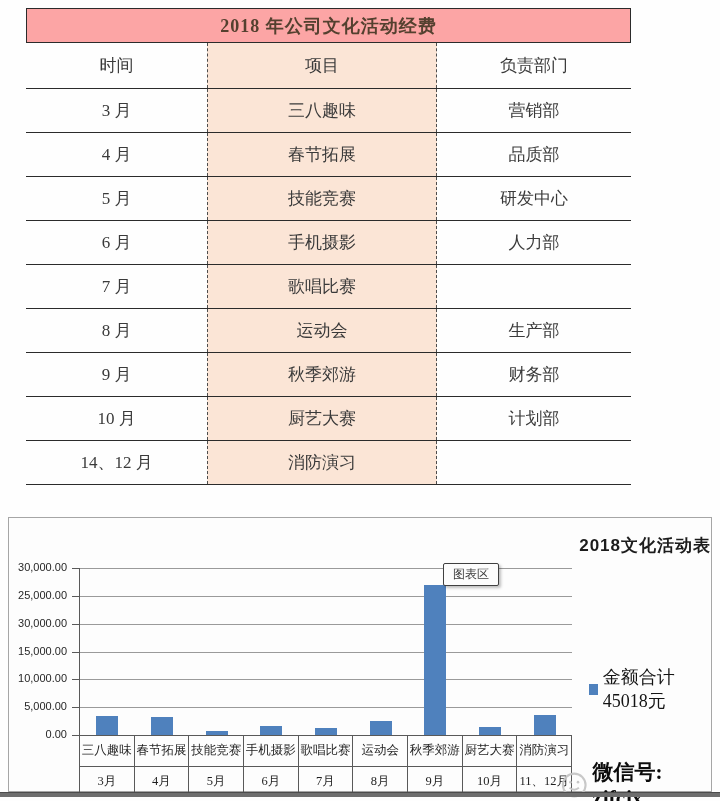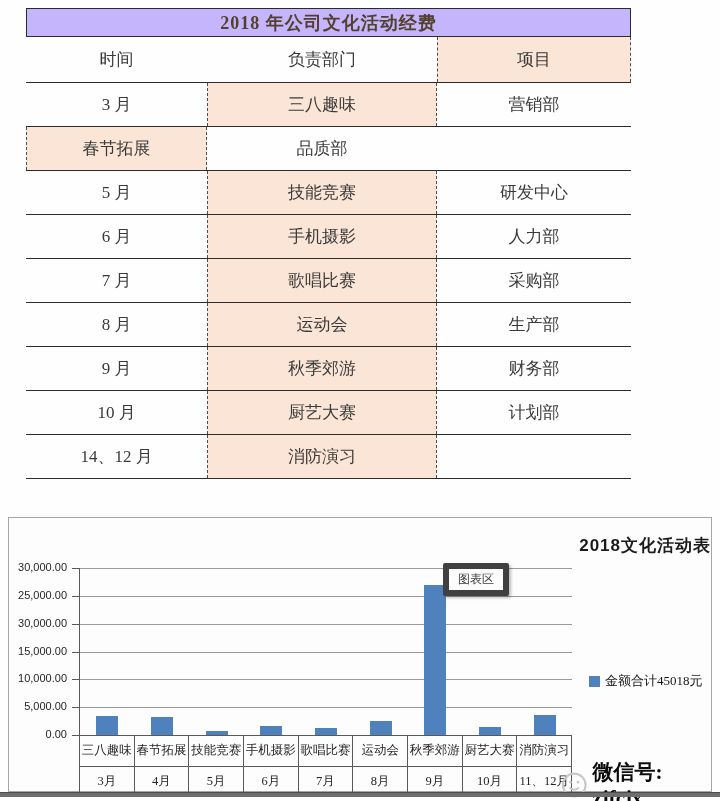--- a/index.html
+++ b/index.html
@@ -1,21 +1,21 @@
 <!DOCTYPE html>
 <html><head>
 <meta charset="utf-8">
 <style>
   html,body{margin:0;padding:0;background:#ffffff;}
   .canvas{position:relative;width:720px;height:801px;background:#fefefe;overflow:hidden;
           font-family:"Liberation Serif","DejaVu Serif",serif;color:#333;}
 
   
   .doc-table{position:absolute;left:26px;top:8px;width:605px;}
-  .table-title{box-sizing:border-box;height:29px;background:#c4b5fd;border:1.5px solid #2b2b2b;
+  .table-title{box-sizing:border-box;height:35px;background:#fca5a5;border:1.5px solid #2b2b2b;
                display:flex;align-items:center;justify-content:center;
                font-size:18px;font-weight:600;color:#54402f;letter-spacing:1px;}
   .tg-row{display:grid;grid-template-columns:181px 230px 194px;height:43px;
           border-bottom:1.5px solid #2b2b2b;}
   .tg-row.header{height:45px;}
   .tg-cell{display:flex;align-items:center;justify-content:center;
            font-size:17px;color:#3a3a3a;}
   .tg-cell.c1{background:#fbe5d6;border-left:1px dashed #4d4d4d;border-right:1px dashed #4d4d4d;}
 
   
@@ -32,67 +32,67 @@
           font-family:"Liberation Sans","DejaVu Sans",sans-serif;
           font-size:11px;color:#262626;}
   .bar{position:absolute;bottom:0;width:22px;background:#4f81bd;}
   .cat-grid{position:absolute;left:70px;top:217px;width:492px;
             display:grid;grid-template-columns:repeat(9,1fr);grid-template-rows:32px 28px;
             border-left:1px solid #595959;box-sizing:content-box;}
   .cat-cell{display:flex;align-items:center;justify-content:center;
             border-right:1px solid #595959;font-size:12.5px;color:#1f1f1f;
             white-space:nowrap;overflow:hidden;}
   .cat-cell.lvl1{border-bottom:1px solid #595959;}
-  .legend{position:absolute;left:580px;top:154px;display:flex;align-items:center;gap:5px;
-          font-size:13px;color:#141414;}
+  .legend{position:absolute;left:580px;top:147px;display:flex;align-items:center;gap:5px;
+          font-size:18px;color:#141414;}
   .legend-swatch{width:11px;height:11px;display:inline-block;}
   .tooltip{position:absolute;left:434px;top:45px;padding:2px 9px;background:#fcfcfc;
-           border:6px solid #404040;border-radius:2px;box-shadow:2px 2px 3px rgba(0,0,0,.25);
+           border:1px solid #404040;border-radius:2px;box-shadow:2px 2px 3px rgba(0,0,0,.25);
            font-size:12px;color:#3c3c3c;}
   .watermark{position:absolute;left:552px;top:240px;display:flex;align-items:center;gap:5px;
              color:#000000;font-weight:600;font-size:21px;opacity:.95;}
   .bottom-bar{position:absolute;left:0;top:792px;width:720px;height:5px;
               background:#6e6e6e;border-top:1px solid #4c4c4c;box-sizing:border-box;}
 </style>
 </head>
 <body>
 
 <div class="canvas">
 
   <div class="doc-table">
     <div class="table-title">2018 年公司文化活动经费</div>
     <div id="table-grid">
         <div class="tg-row header">
           <div class="tg-cell c0">时间</div>
+          <div class="tg-cell c1">项目</div>
           <div class="tg-cell c2">负责部门</div>
-          <div class="tg-cell c1">项目</div>
         </div>
         <div class="tg-row">
           <div class="tg-cell c0">3 月</div>
           <div class="tg-cell c1">三八趣味</div>
           <div class="tg-cell c2">营销部</div>
         </div>
         <div class="tg-row">
+          <div class="tg-cell c0">4 月</div>
           <div class="tg-cell c1">春节拓展</div>
           <div class="tg-cell c2">品质部</div>
         </div>
         <div class="tg-row">
           <div class="tg-cell c0">5 月</div>
           <div class="tg-cell c1">技能竞赛</div>
           <div class="tg-cell c2">研发中心</div>
         </div>
         <div class="tg-row">
           <div class="tg-cell c0">6 月</div>
           <div class="tg-cell c1">手机摄影</div>
           <div class="tg-cell c2">人力部</div>
         </div>
         <div class="tg-row">
           <div class="tg-cell c0">7 月</div>
           <div class="tg-cell c1">歌唱比赛</div>
-          <div class="tg-cell c2">采购部</div>
         </div>
         <div class="tg-row">
           <div class="tg-cell c0">8 月</div>
           <div class="tg-cell c1">运动会</div>
           <div class="tg-cell c2">生产部</div>
         </div>
         <div class="tg-row">
           <div class="tg-cell c0">9 月</div>
           <div class="tg-cell c1">秋季郊游</div>
           <div class="tg-cell c2">财务部</div>

